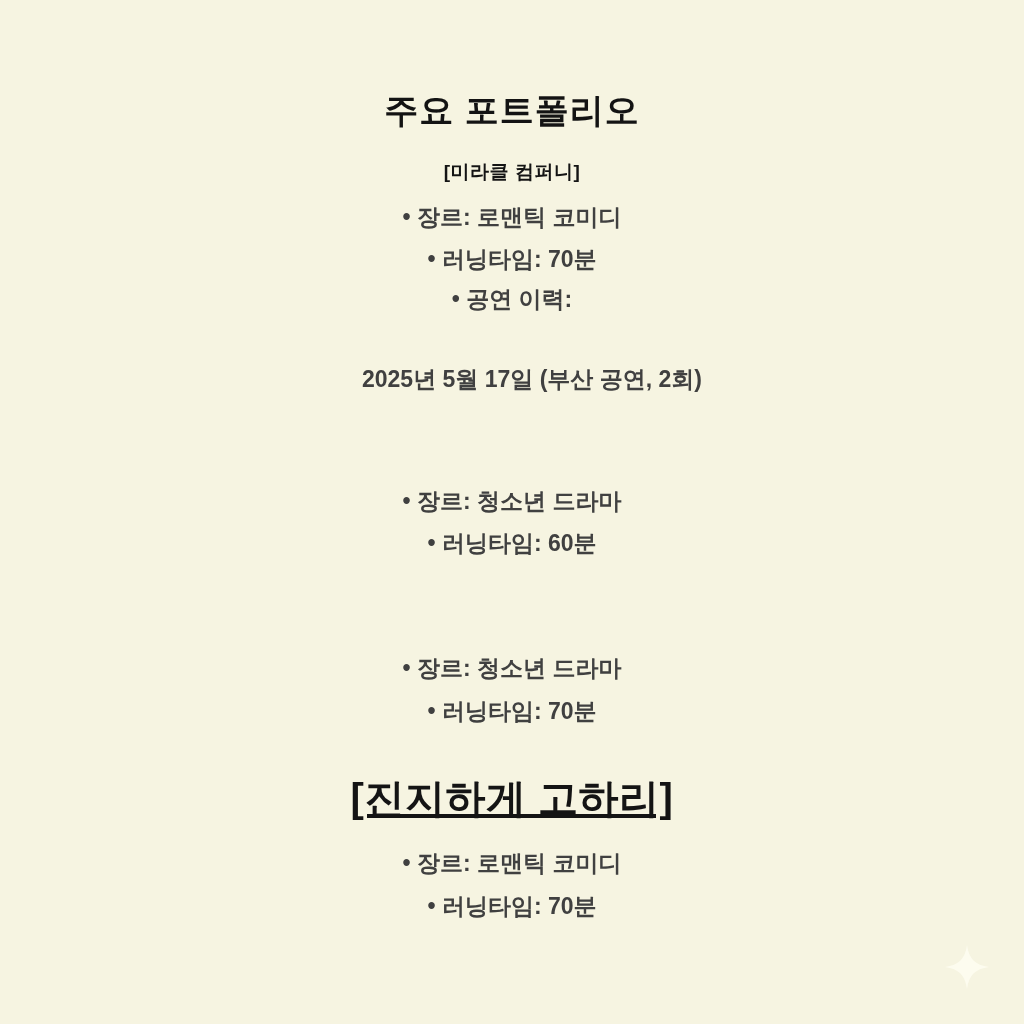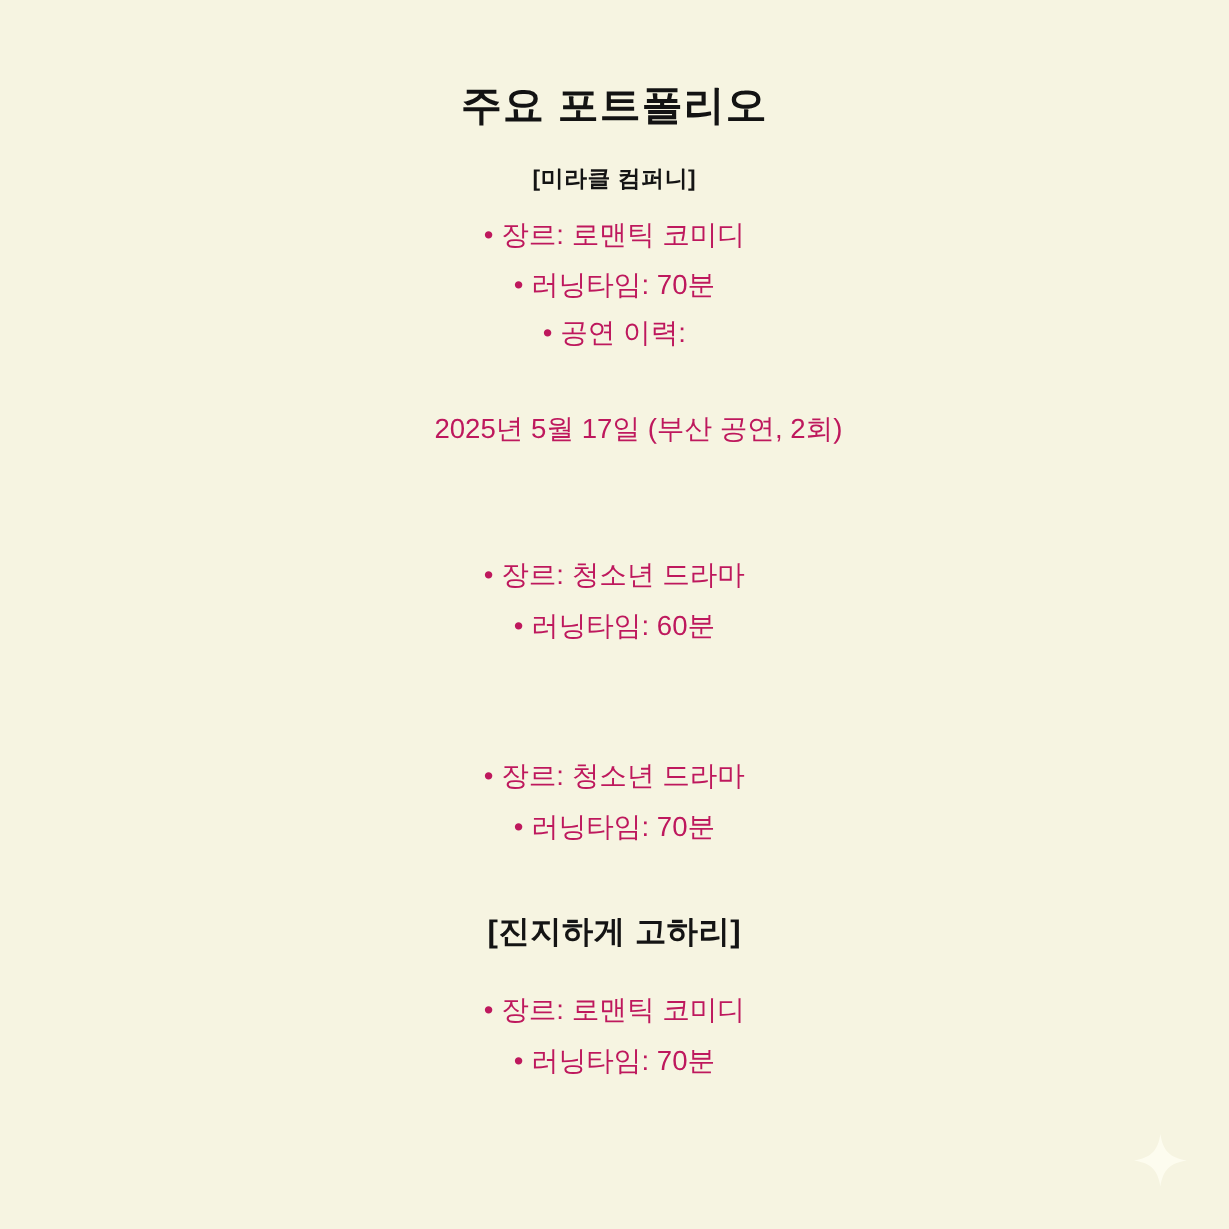--- a/index.html
+++ b/index.html
@@ -18,45 +18,47 @@
   .canvas {
     position: absolute;
     inset: 0;
   }
   .line {
     position: absolute;
     left: 0;
     right: 0;
     text-align: center;
     white-space: nowrap;
+    margin-top: 22px;
   }
   .page-title {
     top: 66px;
     font-size: 34px;
     line-height: 44px;
     font-weight: bold;
     color: #131313;
     letter-spacing: 1px;
   }
   .section-header {
     font-size: 19px;
     line-height: 40px;
     font-weight: bold;
     color: #141414;
     letter-spacing: 0.5px;
   }
   .section-header.large {
-    font-size: 26px;
+    font-size: 40px;
     line-height: 44px;
+    text-decoration: underline;
   }
   .body-line {
     font-size: 23px;
     line-height: 40px;
-    font-weight: 400;
-    color: #be185d;
+    font-weight: 700;
+    color: #404040;
   }
   
   .s1-header { top: 130px; }
   .s1-l0 { top: 175px; }
   .s1-l1 { top: 217px; }
   .s1-l2 { top: 257px; }
   .s1-l3 { top: 297px; }
   .s1-l4 { top: 337px; padding-left: 40px; }
   .s2-header { top: 417px; }
   .s2-l0 { top: 459px; }

